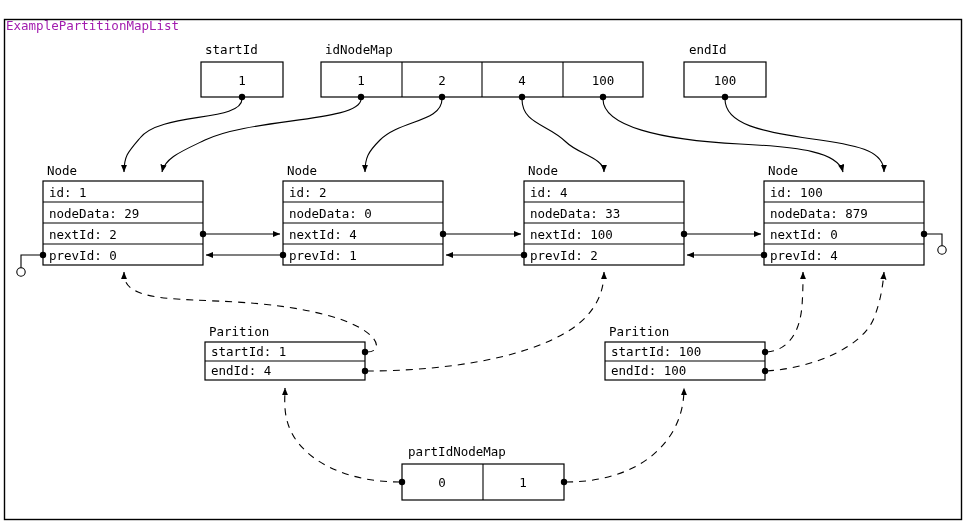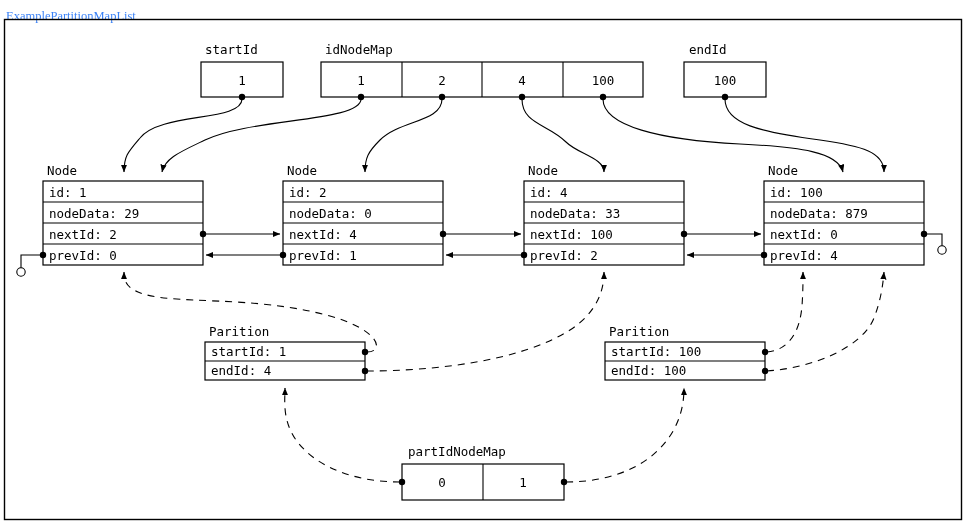--- a/index.html
+++ b/index.html
@@ -1,20 +1,20 @@
 <!DOCTYPE html>
 <html><head>
 <meta charset="utf-8">
 <style>
   html,body{margin:0;padding:0;background:#ffffff;}
   body{width:966px;height:525px;overflow:hidden;
        font-family:"DejaVu Sans Mono","Liberation Mono",monospace;}
   #stage{position:relative;width:966px;height:525px;}
   svg#diagram{position:absolute;left:0;top:0;width:966px;height:525px;}
-  .frame-title{position:absolute;left:6px;top:9px;font-size:12.5px;color:#3b82f6;white-space:pre;font-family:Liberation Serif, serif;}
+  .frame-title{position:absolute;left:6px;top:18px;font-size:12.5px;color:#a21caf;white-space:pre;}
   .lbl{font-family:"DejaVu Sans Mono","Liberation Mono",monospace;font-size:12.5px;fill:#000;}
   .cellv{font-family:"DejaVu Sans Mono","Liberation Mono",monospace;font-size:12.5px;fill:#000;text-anchor:middle;}
   .fieldv{font-family:"DejaVu Sans Mono","Liberation Mono",monospace;font-size:12.5px;fill:#000;}
   .bx{fill:#ffffff;stroke:#000000;stroke-width:1.2;}
   .sep{stroke:#000000;stroke-width:1.1;}
   .ln{stroke:#000000;stroke-width:1.1;fill:none;}
   .dln{stroke:#000000;stroke-width:1.1;fill:none;stroke-dasharray:7 6;}
   .dot{fill:#000000;}
   .nullc{fill:#ffffff;stroke:#000000;stroke-width:1.1;}
   .outer{fill:none;stroke:#000000;stroke-width:1.4;}

